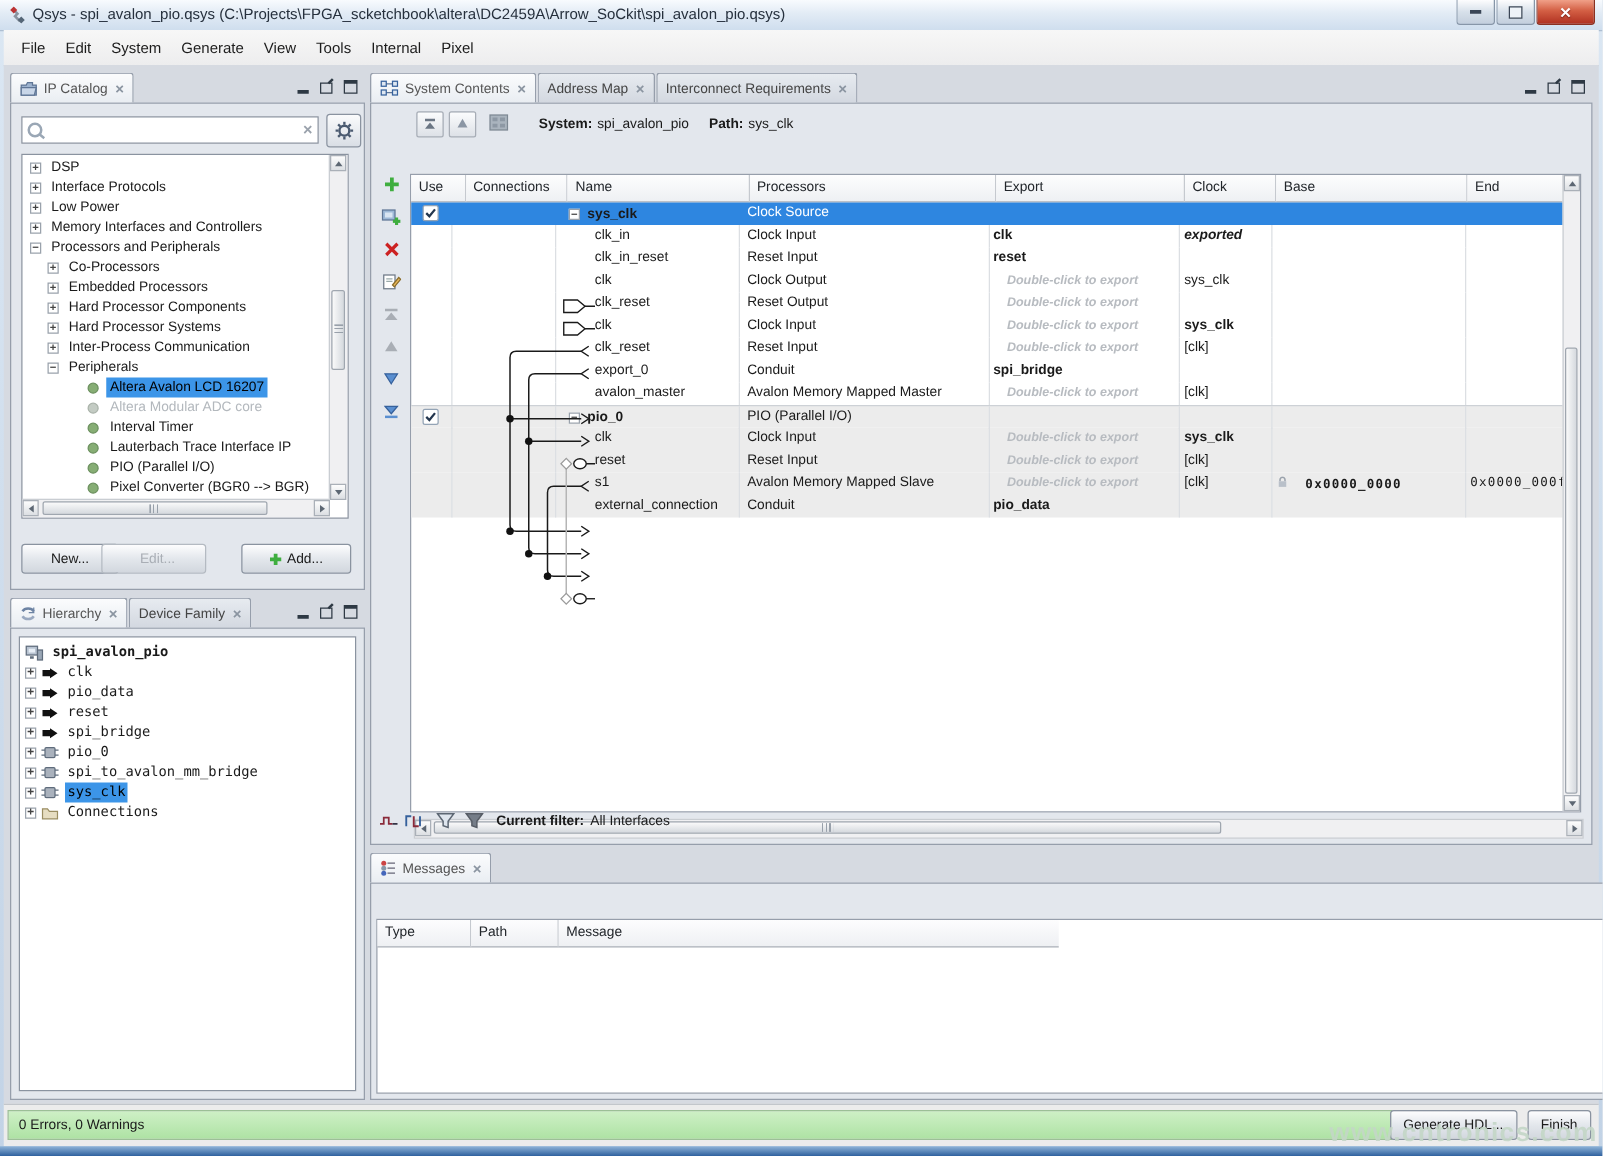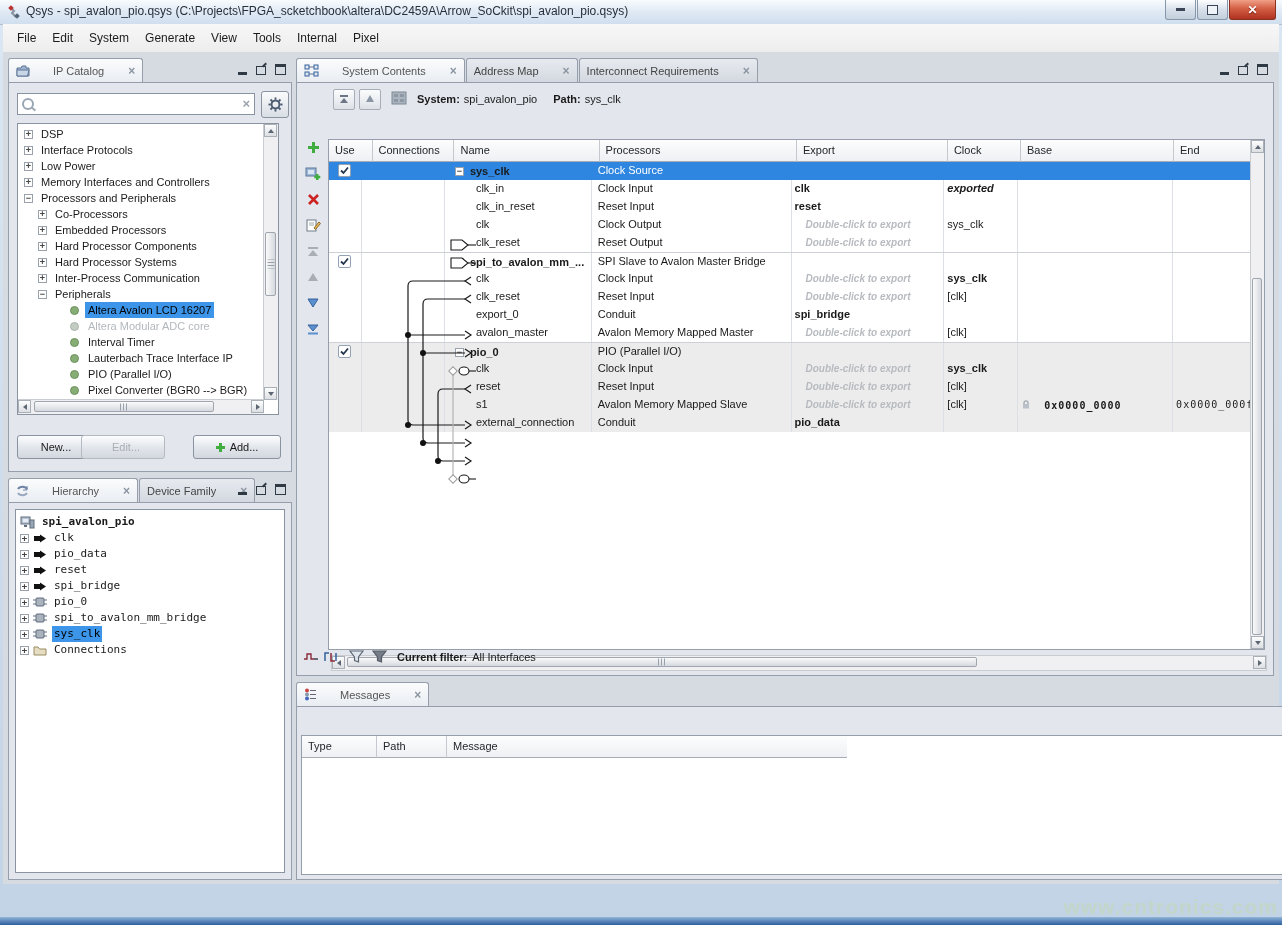--- a/index.html
+++ b/index.html
@@ -23,21 +23,21 @@
     border-bottom:1px solid #c9ccd1;display:flex;align-items:center;padding-left:6px;}
   .menu-item{padding:3px 8px;font-size:12px;color:#1c1c1c;}
   
   .workspace{position:absolute;left:3px;top:52px;right:3px;bottom:41px;background:#d6dae1;}
   
   .panel{position:absolute;}
   .panel-body{position:absolute;left:0;right:0;top:24px;bottom:0;background:#e3e7ed;border:1px solid #969eab;}
   .tabs{position:absolute;left:0;top:0;height:25px;display:flex;z-index:3;}
   .tab{height:24px;box-sizing:border-box;display:flex;align-items:center;padding:0 7px;margin-right:1px;
     border:1px solid #969eab;border-bottom:none;border-radius:3px 3px 0 0;
-    background:linear-gradient(180deg,#e7ebf0,#d3d8e0);color:#444;white-space:nowrap;gap:18px;}
+    background:linear-gradient(180deg,#e7ebf0,#d3d8e0);color:#444;white-space:nowrap;}
   .tab.active{background:linear-gradient(180deg,#fbfcfd,#e9edf2);color:#555;}
   .tab .tlabel{overflow:hidden;white-space:nowrap;}
   .tab .tclose{margin-left:6px;color:#8b95a1;font-weight:bold;font-size:12px;line-height:10px;}
   .tab .ticon{margin-right:5px;display:inline-flex;}
   .panel-ctrls{position:absolute;right:6px;top:5px;display:flex;gap:9px;z-index:4;align-items:center;}
   .pc{width:11px;height:10px;position:relative;}
   .pc-min{border-bottom:3px solid #2e3944;height:8px;width:9px;}
   .pc-float{border:1px solid #2e3944;width:8px;height:7px;margin-top:3px;}
   .pc-float:after{content:"";position:absolute;right:-2px;top:-3px;width:5px;height:2px;background:#2e3944;transform:rotate(-45deg);}
   .pc-max{border:1px solid #2e3944;border-top:3px solid #2e3944;width:9px;height:7px;}
@@ -82,21 +82,21 @@
   .hrow{height:16px;line-height:16px;display:flex;align-items:center;white-space:nowrap;font-family:"DejaVu Sans Mono",monospace;font-size:11px;}
   .hrow .expander{margin-right:4px;}
   .hicon{display:inline-flex;margin-right:5px;}
   .hlabel{padding:0 2px;}
   .hlabel.sel{background:#3c95e8;color:#000;}
   .hrow.root .hlabel{font-weight:bold;}
   
   .subtoolbar{position:absolute;left:0;top:4px;height:24px;display:flex;align-items:center;}
   .sq-btn{width:20px;height:19px;border:1px solid #a7adb6;border-radius:2px;margin-left:4px;
     background:linear-gradient(180deg,#fbfcfd,#dde1e7);display:flex;align-items:center;justify-content:center;}
-  .sys-label{font-weight:bold;margin-left:10px;}
+  .sys-label{font-weight:bold;margin-left:24px;}
   .sys-value{margin-left:4px;}
   .vtoolbar{position:absolute;left:4px;top:56px;width:24px;display:flex;flex-direction:column;gap:10px;align-items:center;}
   .vtb{width:17px;height:16px;display:flex;align-items:center;justify-content:center;}
   .table-wrap{position:absolute;left:31px;top:56px;width:937px;height:511px;background:#fff;border:1px solid #969eab;box-sizing:border-box;}
   .thead{position:absolute;left:0;top:0;right:13px;height:22px;display:flex;}
   .th{box-sizing:border-box;height:22px;line-height:21px;padding-left:6px;color:#22262b;
     background:linear-gradient(180deg,#fdfdfe,#eef0f3);border-right:1px solid #c5c9cf;border-bottom:1px solid #a8adb5;white-space:nowrap;overflow:hidden;}
   .tbody{position:absolute;left:0;top:22px;right:13px;}
   .t-row{display:flex;height:18px;box-sizing:border-box;}
   .t-row.band{background:#ececec;}
@@ -634,39 +634,20 @@
               <div class="t-row">
                 <div class="td" style="width: 33px;"></div>
                 <div class="td" style="width: 83px;"></div>
                 <div class="td name-port" style="width: 147px;"><span>clk_reset</span></div>
                 <div class="td desc" style="width: 200px;">Reset Output</div>
                 <div class="td exp hint" style="width: 153px;">Double-click to export</div>
                 <div class="td clk" style="width: 74px;"></div>
                 <div class="td base" style="width: 155px;"></div>
                 <div class="td end mono" style="width: 78px; border-right: none;"></div>
               </div>
-              <div class="t-row grp">
-                <div class="td" style="width: 33px;">
-                  <div class="chk">
-                    <svg width="9" height="9" viewBox="0 0 9 9">
-                      <path d="M1 4.5 L3.5 7 L8 1.5" fill="none" stroke="#23364e" stroke-width="1.8"></path>
-                    </svg>
-                  </div>
-                </div>
-                <div class="td" style="width: 83px;"></div>
-                <div class="td name-grp" style="width: 147px;">
-                  <span class="expander">−</span>
-                  <span class="gname">spi_to_avalon_mm_...</span>
-                </div>
-                <div class="td desc" style="width: 200px;">SPI Slave to Avalon Master Bridge</div>
-                <div class="td exp" style="width: 153px;"></div>
-                <div class="td clk" style="width: 74px;"></div>
-                <div class="td base" style="width: 155px;"></div>
-                <div class="td end mono" style="width: 78px; border-right: none;"></div>
-              </div>
               <div class="t-row">
                 <div class="td" style="width: 33px;"></div>
                 <div class="td" style="width: 83px;"></div>
                 <div class="td name-port" style="width: 147px;"><span>clk</span></div>
                 <div class="td desc" style="width: 200px;">Clock Input</div>
                 <div class="td exp hint" style="width: 153px;">Double-click to export</div>
                 <div class="td clk cbold" style="width: 74px;">sys_clk</div>
                 <div class="td base" style="width: 155px;"></div>
                 <div class="td end mono" style="width: 78px; border-right: none;"></div>
               </div>
@@ -888,16 +869,29 @@
               <div class="th" style="width: 75px;">Type</div>
               <div class="th" style="width: 70px;">Path</div>
               <div class="th" style="width: 400px; border-right: none;">Message</div>
             </div>
         </div>
       </div>
     </div>
 
   </div>
 
+  <div class="statusbar">
+    <div class="status-green">
+      <span>0 Errors, 0 Warnings</span>
+    </div>
+    <div class="status-btns">
+      <div class="btn">
+          <span>Generate HDL...</span>
+        </div>
+      <div class="btn">
+          <span>Finish</span>
+        </div>
+    </div>
+  </div>
   <div class="frame-bottom"></div>
   <div class="watermark">www.cntronics.com</div>
 
 </div>
 
 </body></html>

